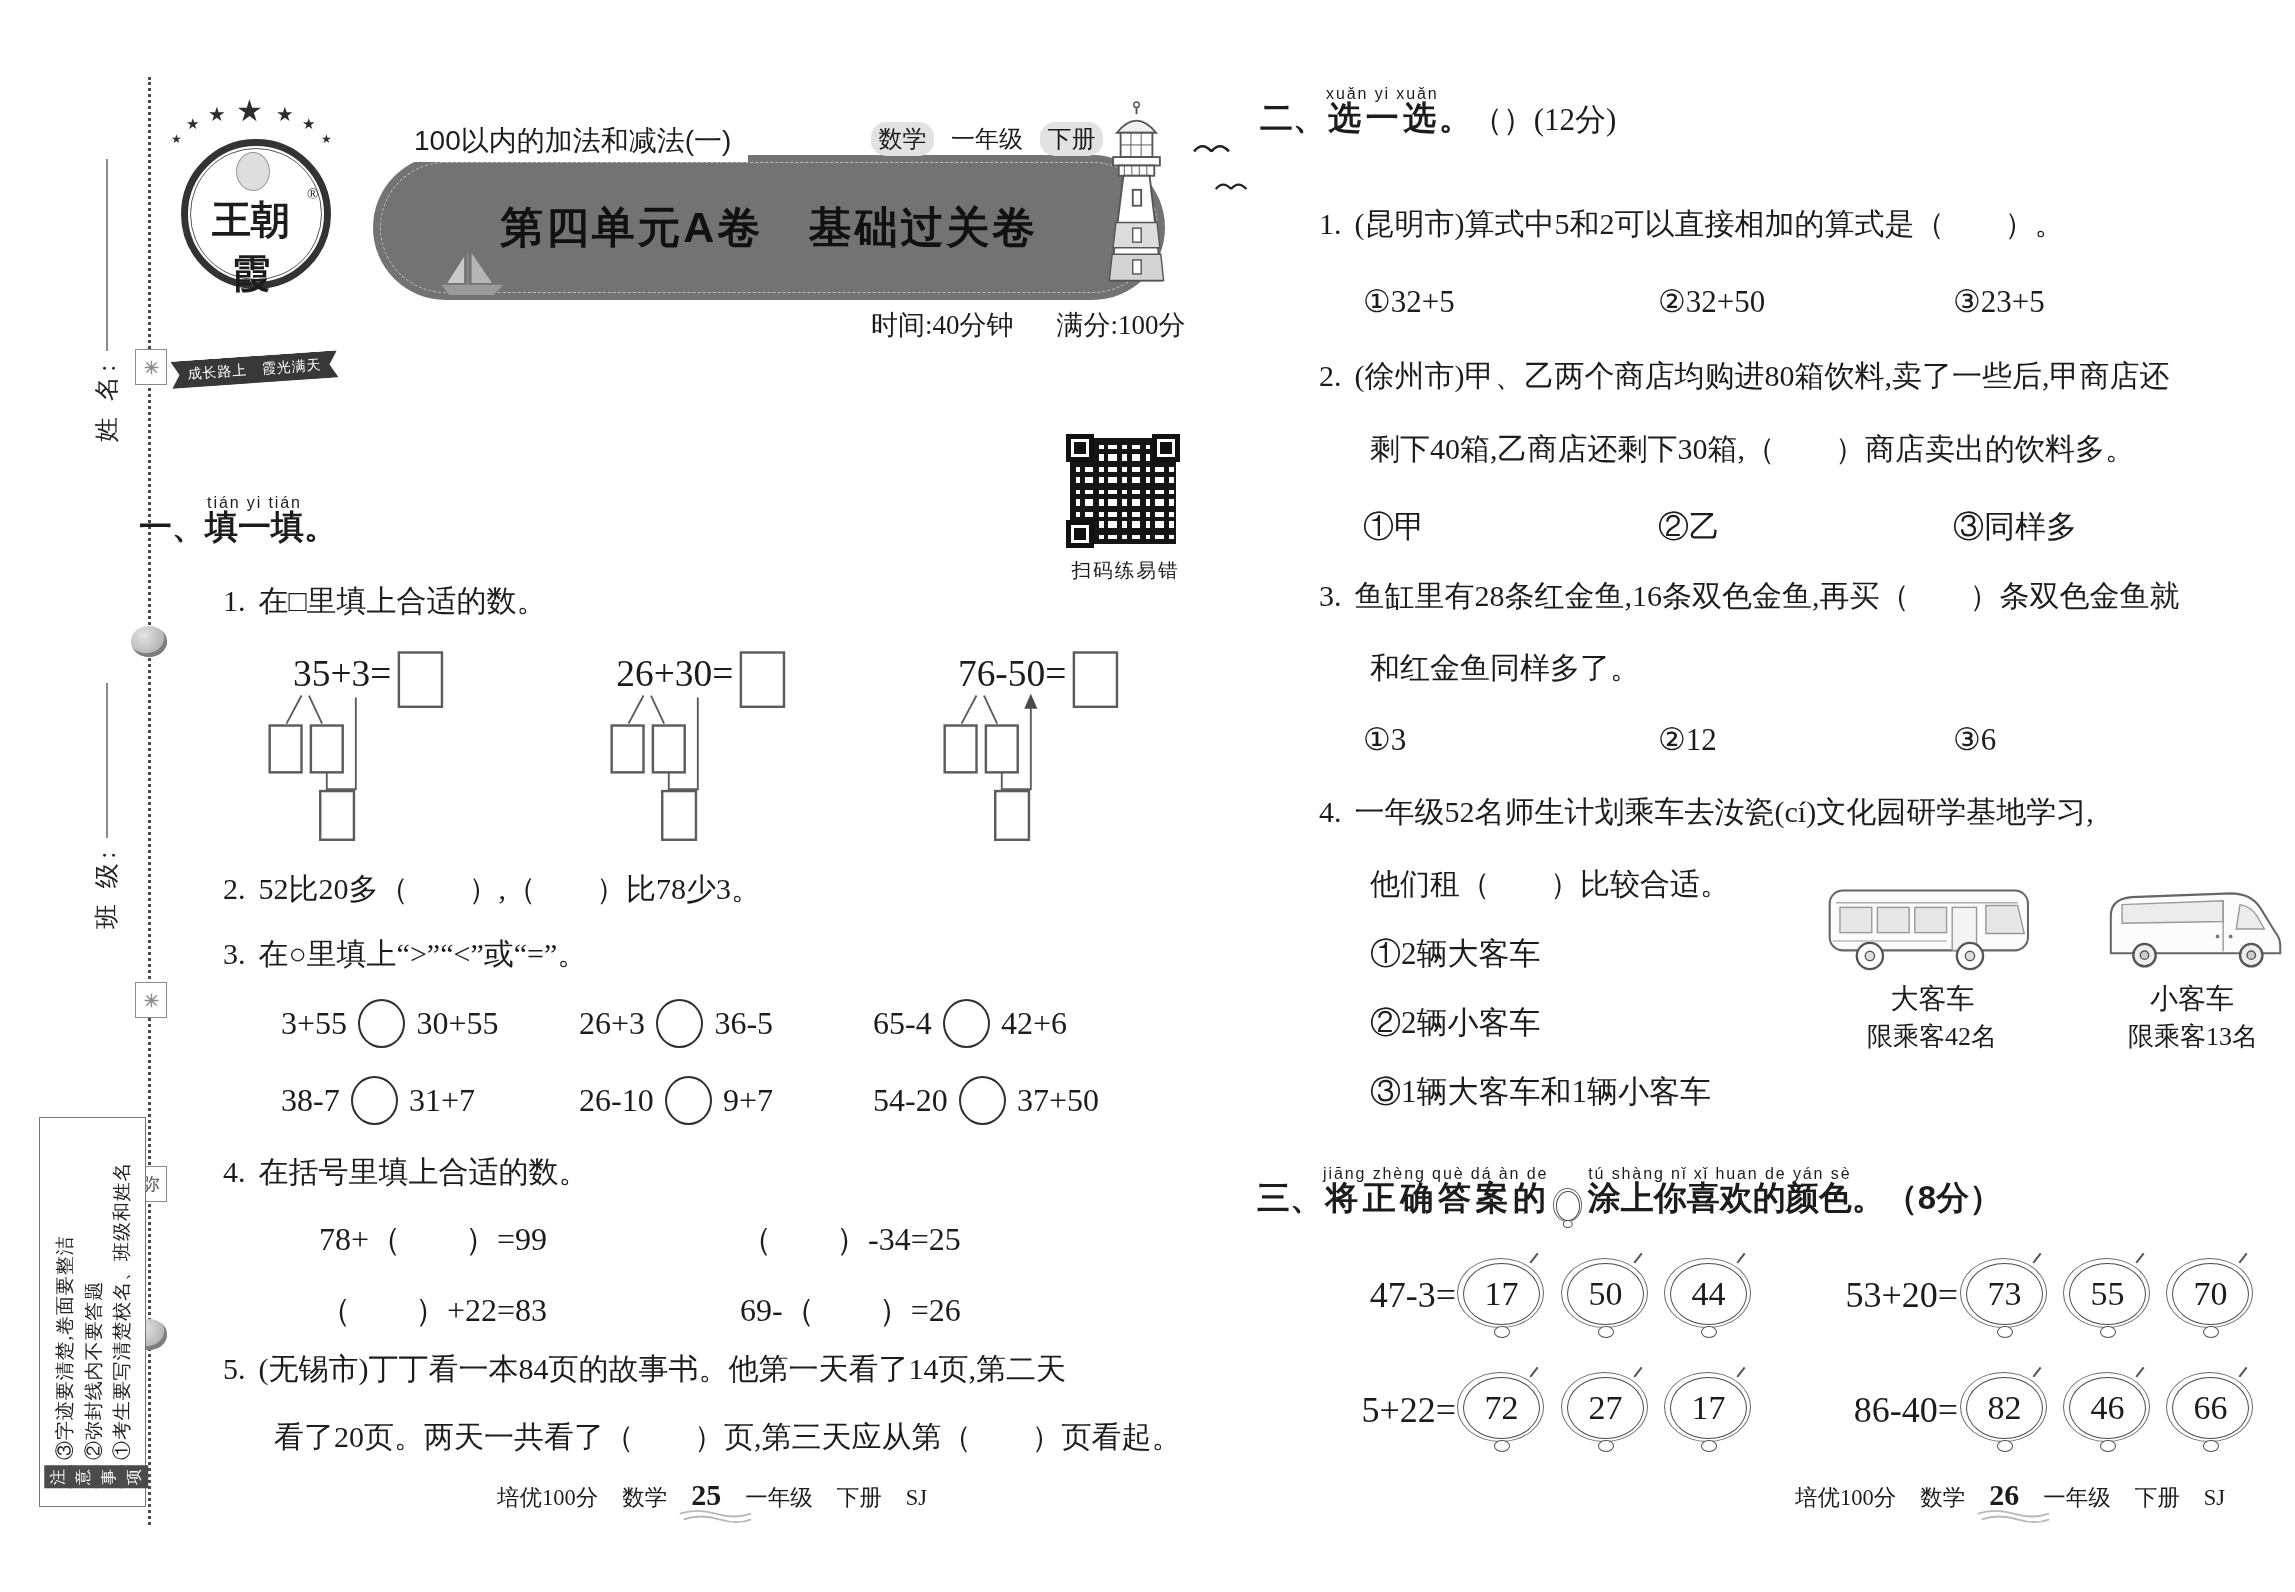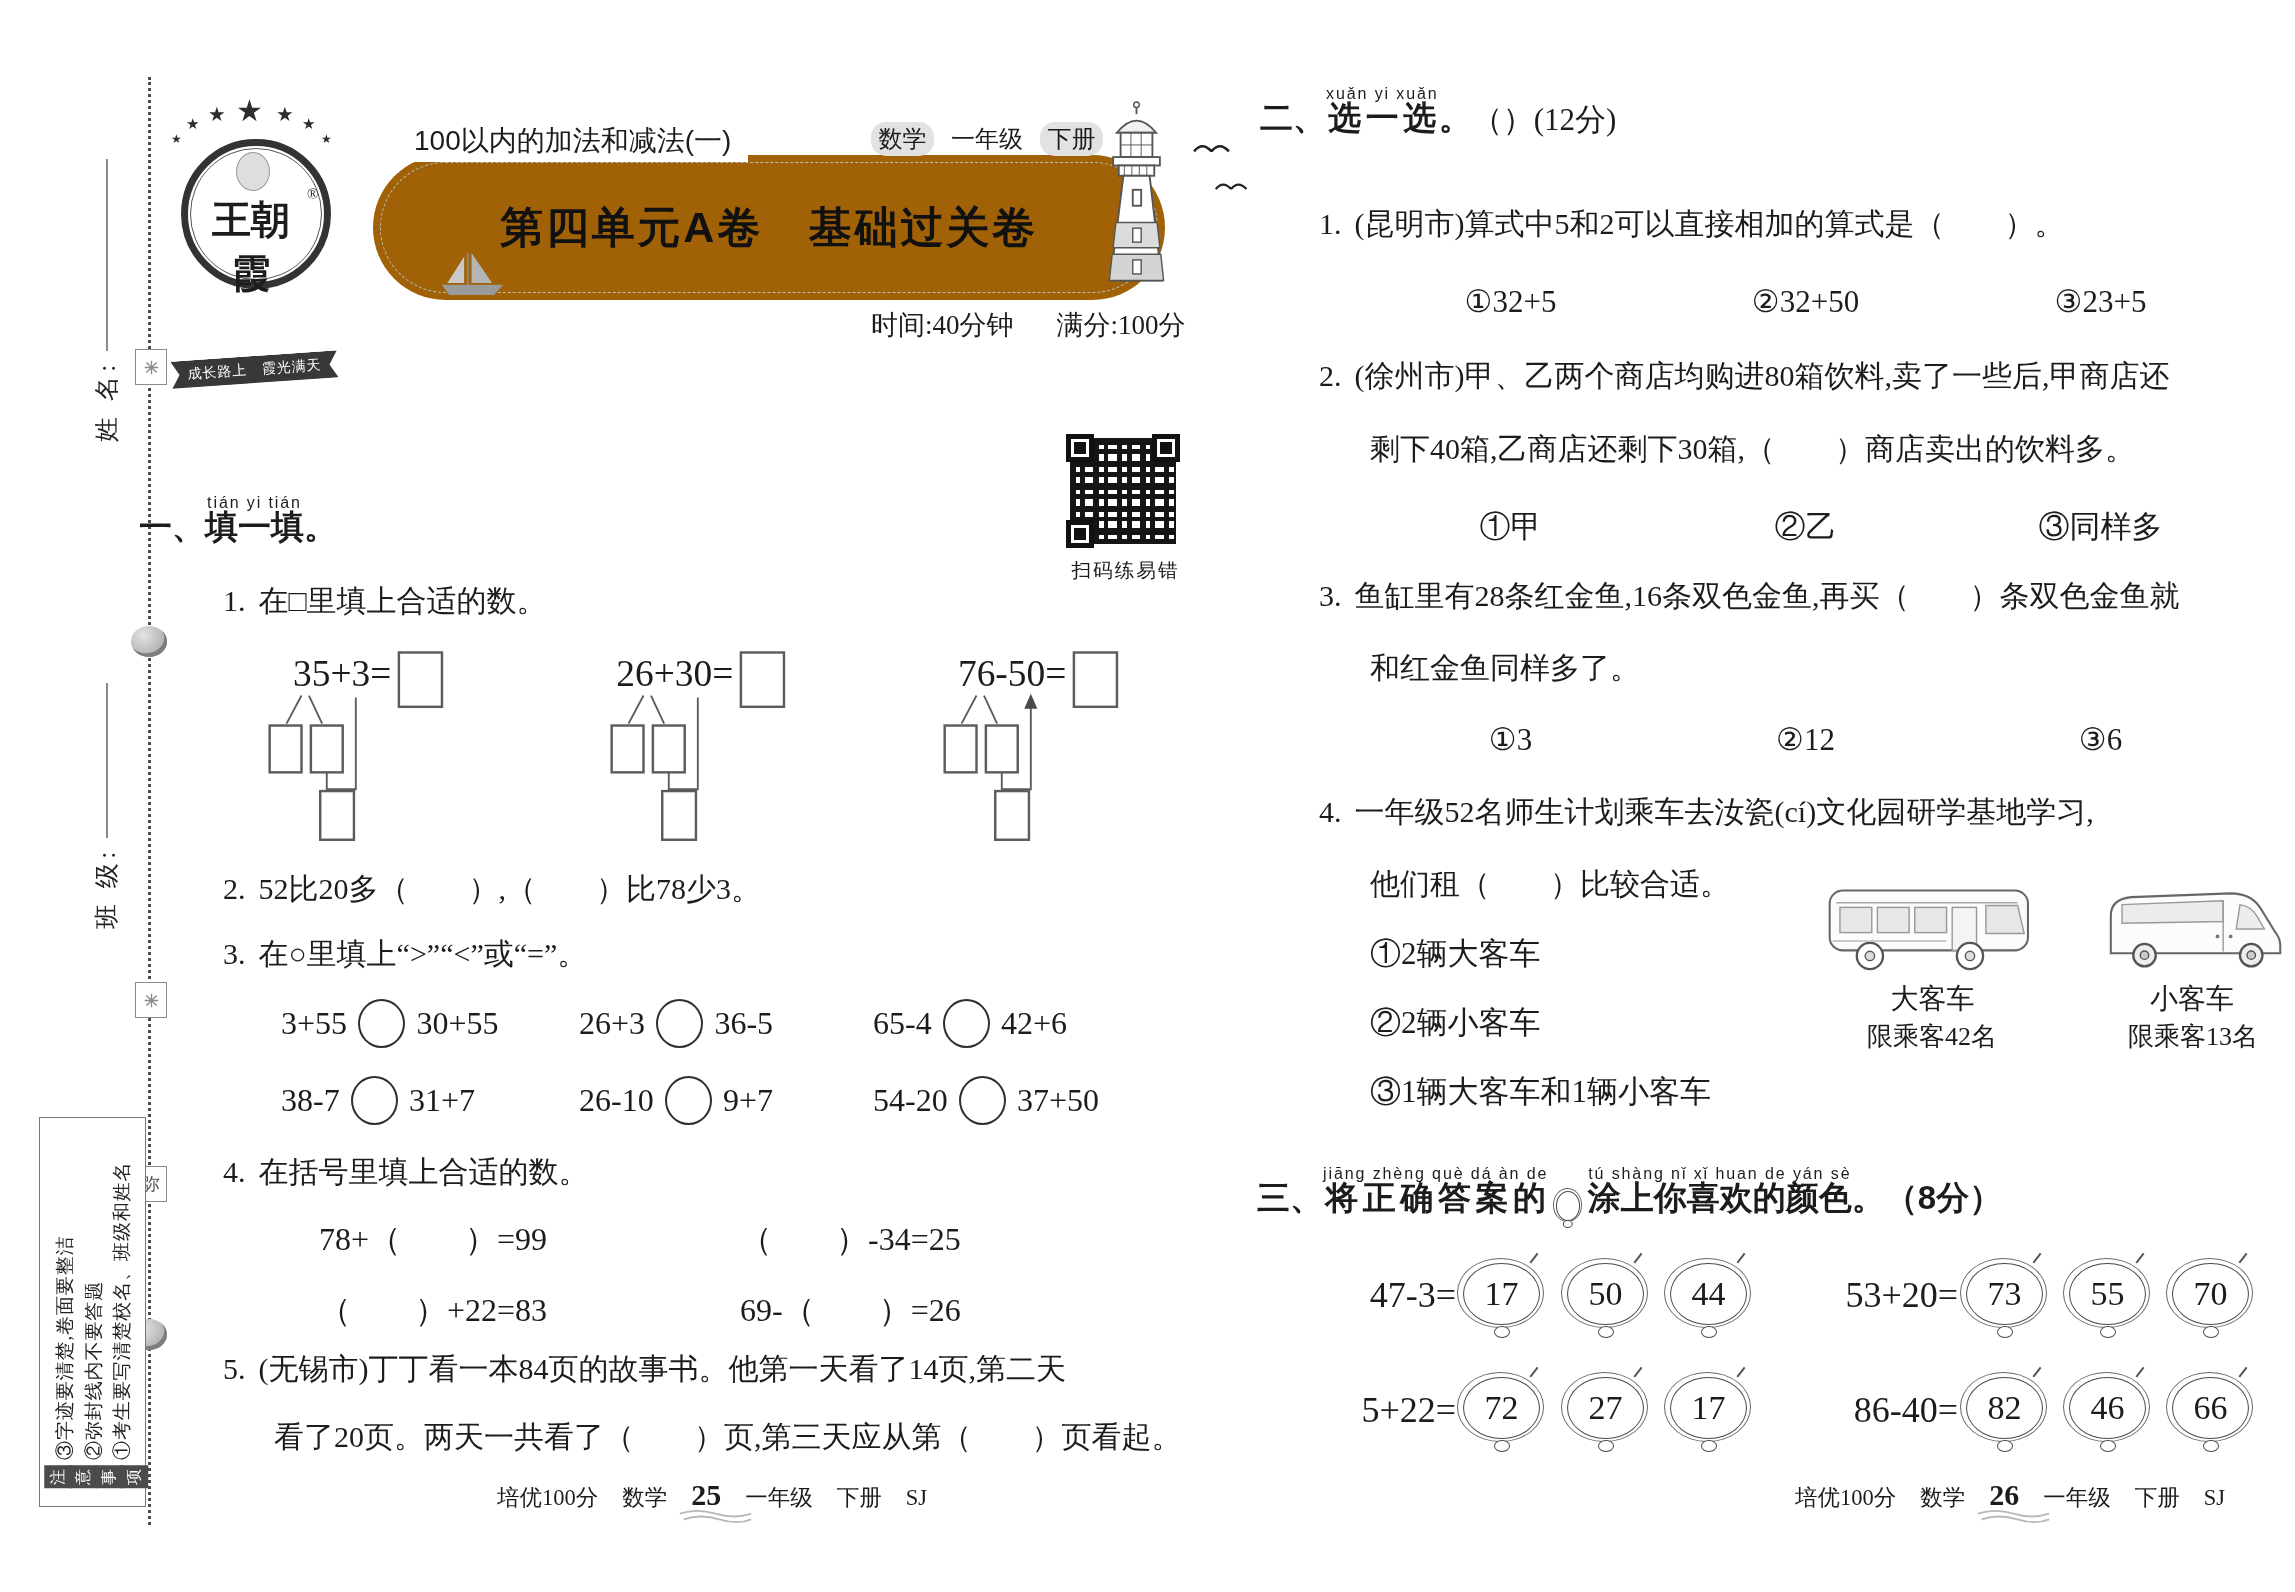--- a/index.html
+++ b/index.html
@@ -30,21 +30,21 @@
   .lg-ring::before{content:"";position:absolute;inset:1.9px;border:1.9px solid #555;border-radius:50%;}
   .lg-avatar{position:absolute;left:67px;top:47px;width:32px;height:37px;border-radius:50%;
     background:#dedede;border:1.4px solid #999;}
   .lg-brand{position:absolute;left:26px;top:88px;width:112px;text-align:center;font-size:39px;font-weight:700;}
   .lg-reg{position:absolute;left:138px;top:81px;font-size:15px;}
   .lg-ribbon{position:absolute;left:1.9px;top:251px;width:167px;background:#383838;color:#fff;text-align:center;
     font-size:14px;letter-spacing:0.9px;padding:4.7px 0;transform:rotate(-4deg);
     clip-path:polygon(0 0,100% 0,95% 50%,100% 100%,0 100%,5% 50%);font-family:"Liberation Sans",sans-serif;}
 
   
-  .band{position:absolute;left:373px;top:155px;width:792px;height:145px;background:#a16207;border-radius:80px;
+  .band{position:absolute;left:373px;top:155px;width:792px;height:145px;background:#737373;border-radius:80px;
     display:flex;align-items:center;justify-content:center;}
   .band::before{content:"";position:absolute;inset:6.6px;border:1.9px dashed #bdbdbd;border-radius:69px;}
   .paper-title{font-size:43px;font-weight:700;letter-spacing:2.8px;font-family:"Liberation Sans",sans-serif;color:#111;}
   .unit-label{position:absolute;left:397px;top:120px;background:#fff;padding:1.9px 17px;font-size:28px;
     font-family:"Liberation Sans",sans-serif;z-index:2;}
   .meta{position:absolute;left:871px;top:122px;display:flex;gap:17px;align-items:center;font-size:24px;
     font-family:"Liberation Sans",sans-serif;z-index:2;}
   .hl{background:#e2e2e2;border-radius:15px;padding:0.9px 7.5px;}
   .time-row{position:absolute;left:871px;top:307px;display:flex;gap:43px;font-size:27px;}
 
@@ -69,21 +69,21 @@
   .sec-rest{font-size:31px;display:flex;align-items:flex-end;}
   ruby{ruby-position:over;}
   rt{font-size:16px;letter-spacing:1.9px;font-family:"Liberation Sans",sans-serif;font-weight:400;color:#1c1c1c;text-align:center;}
   .qline{position:absolute;font-size:30px;white-space:nowrap;}
   .qnum{margin-right:13px;}
   .eq{position:absolute;font-size:32px;white-space:nowrap;}
   .cmp{position:absolute;font-size:32px;white-space:nowrap;display:flex;align-items:center;}
   .cmp-circle{display:inline-block;width:43px;height:45px;border:2.1px solid #2f2f2f;border-radius:50%;
     margin:0 11.2px;background:#fff;}
   .optrow{position:absolute;display:flex;font-size:31px;white-space:nowrap;}
-  .optrow span{width:295px;text-align:center;}
+  .optrow span{width:295px;}
   .optline{position:absolute;font-size:31px;white-space:nowrap;}
 
   
   .dg text{font-size:40px;font-family:"Liberation Serif","DejaVu Serif",serif;fill:#1c1c1c;}
   .dg .dg-box{fill:#fff;stroke:#5c5c5c;stroke-width:2.6;}
   .dg .dg-line{stroke:#5c5c5c;stroke-width:2;fill:none;}
 
   
   .balloon{position:absolute;width:75px;height:60px;border:1.9px solid #4a4a4a;border-radius:50%;
     display:flex;align-items:center;justify-content:center;background:#fff;}

